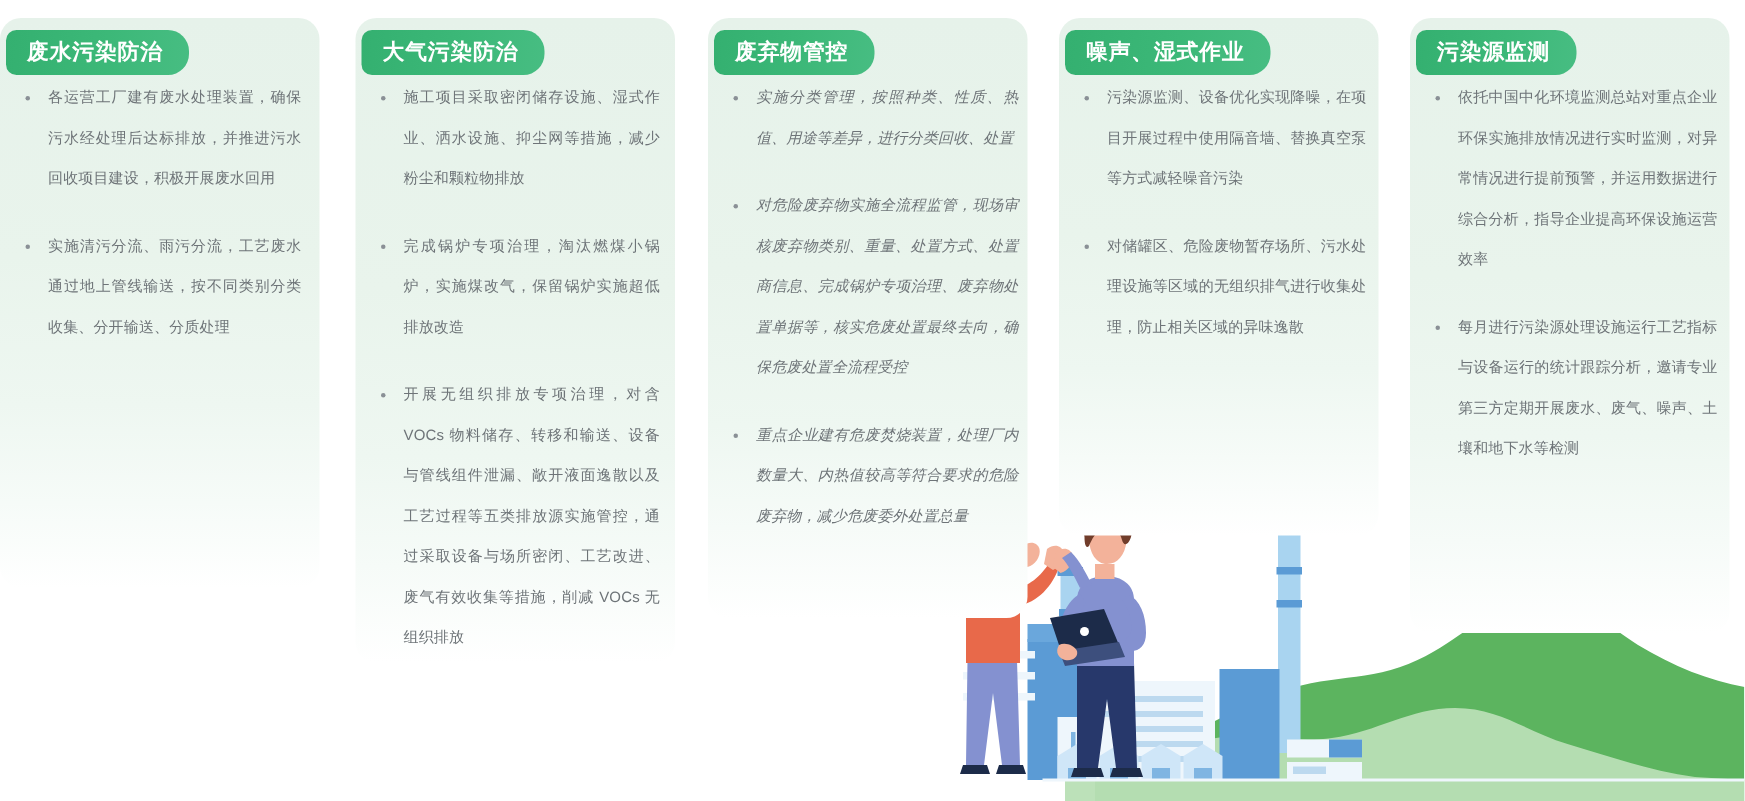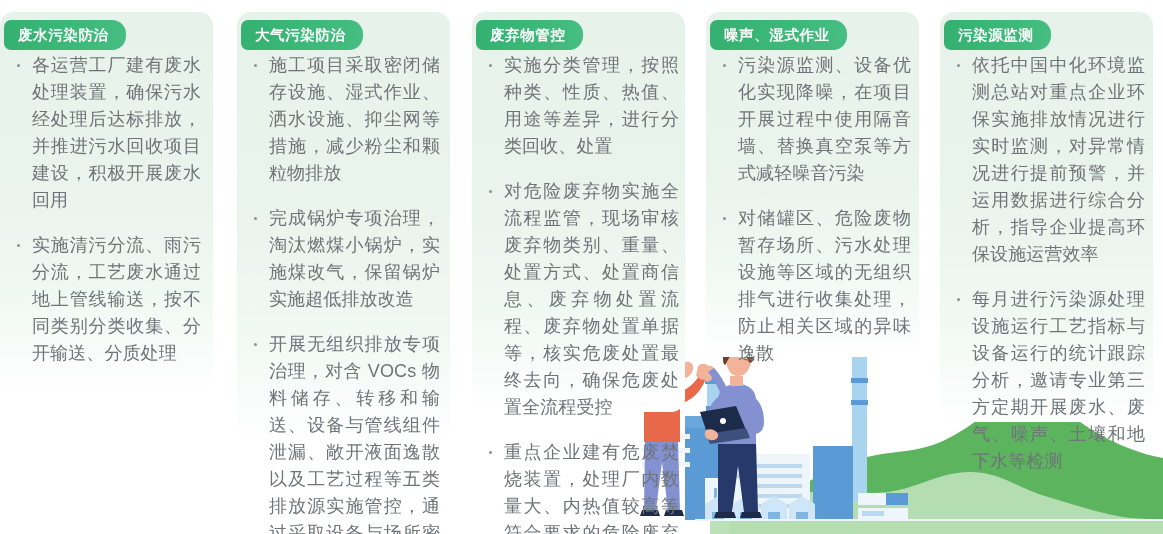--- a/index.html
+++ b/index.html
@@ -85,42 +85,42 @@
     padding: 0 14px 0 10px;
     z-index: 2;
   }
 
   .bullet-item {
     position: relative;
     display: block;
     padding-left: 22px;
     margin-bottom: 18px;
     color: #6e7478;
-    font-size: 18px;
+    font-size: 10px;
     line-height: 27px;
     text-align: justify;
     text-justify: inter-ideograph;
     letter-spacing: 0.1px;
   }
   .bullet-item::before {
     content: "";
     position: absolute;
     left: 7px;
     top: 12px;
     width: 3px;
     height: 3px;
     border-radius: 50%;
     background: #8a9096;
   }
   .bullet-item:last-child { margin-bottom: 0; }
 
   
   .card[data-col="0"] .card-body { padding-right: 12px; }
   .card[data-col="1"] .card-body { padding-right: 10px; }
-  .card[data-col="2"] .card-body { padding-right: 6px; }
+  .card[data-col="2"] .card-body { padding-right: 6px; font-style: italic; }
   .card[data-col="3"] .card-body { padding-right: 8px; }
   .card[data-col="4"] .card-body { padding-right: 8px; }
 </style>
 </head>
 <body>
 
 <div id="stage">
 
   <div id="illustration">
     <svg width="563" height="204" viewBox="0 0 563 204" xmlns="http://www.w3.org/2000/svg">
@@ -248,21 +248,21 @@
     </div>
   </div>
 
   <div class="card" data-col="2" style="left:472px;">
     <div class="card-panel" style="height:400px;"></div>
     <div class="card-head">
       <span class="card-head-label">废弃物管控</span>
     </div>
     <div class="card-body">
       <span class="bullet-item">实施分类管理，按照种类、性质、热值、用途等差异，进行分类回收、处置</span>
-      <span class="bullet-item">对危险废弃物实施全流程监管，现场审核废弃物类别、重量、处置方式、处置商信息、废弃物处置流程、废弃物处置单据等，核实危废处置最终去向，确保危废处置全流程受控</span>
+      <span class="bullet-item">对危险废弃物实施全流程监管，现场审核废弃物类别、重量、处置方式、处置商信息、完成锅炉专项治理、废弃物处置单据等，核实危废处置最终去向，确保危废处置全流程受控</span>
       <span class="bullet-item">重点企业建有危废焚烧装置，处理厂内数量大、内热值较高等符合要求的危险废弃物，减少危废委外处置总量</span>
     </div>
   </div>
 
   <div class="card" data-col="3" style="left:706px;">
     <div class="card-panel" style="height:345px;"></div>
     <div class="card-head">
       <span class="card-head-label">噪声、湿式作业</span>
     </div>
     <div class="card-body">

